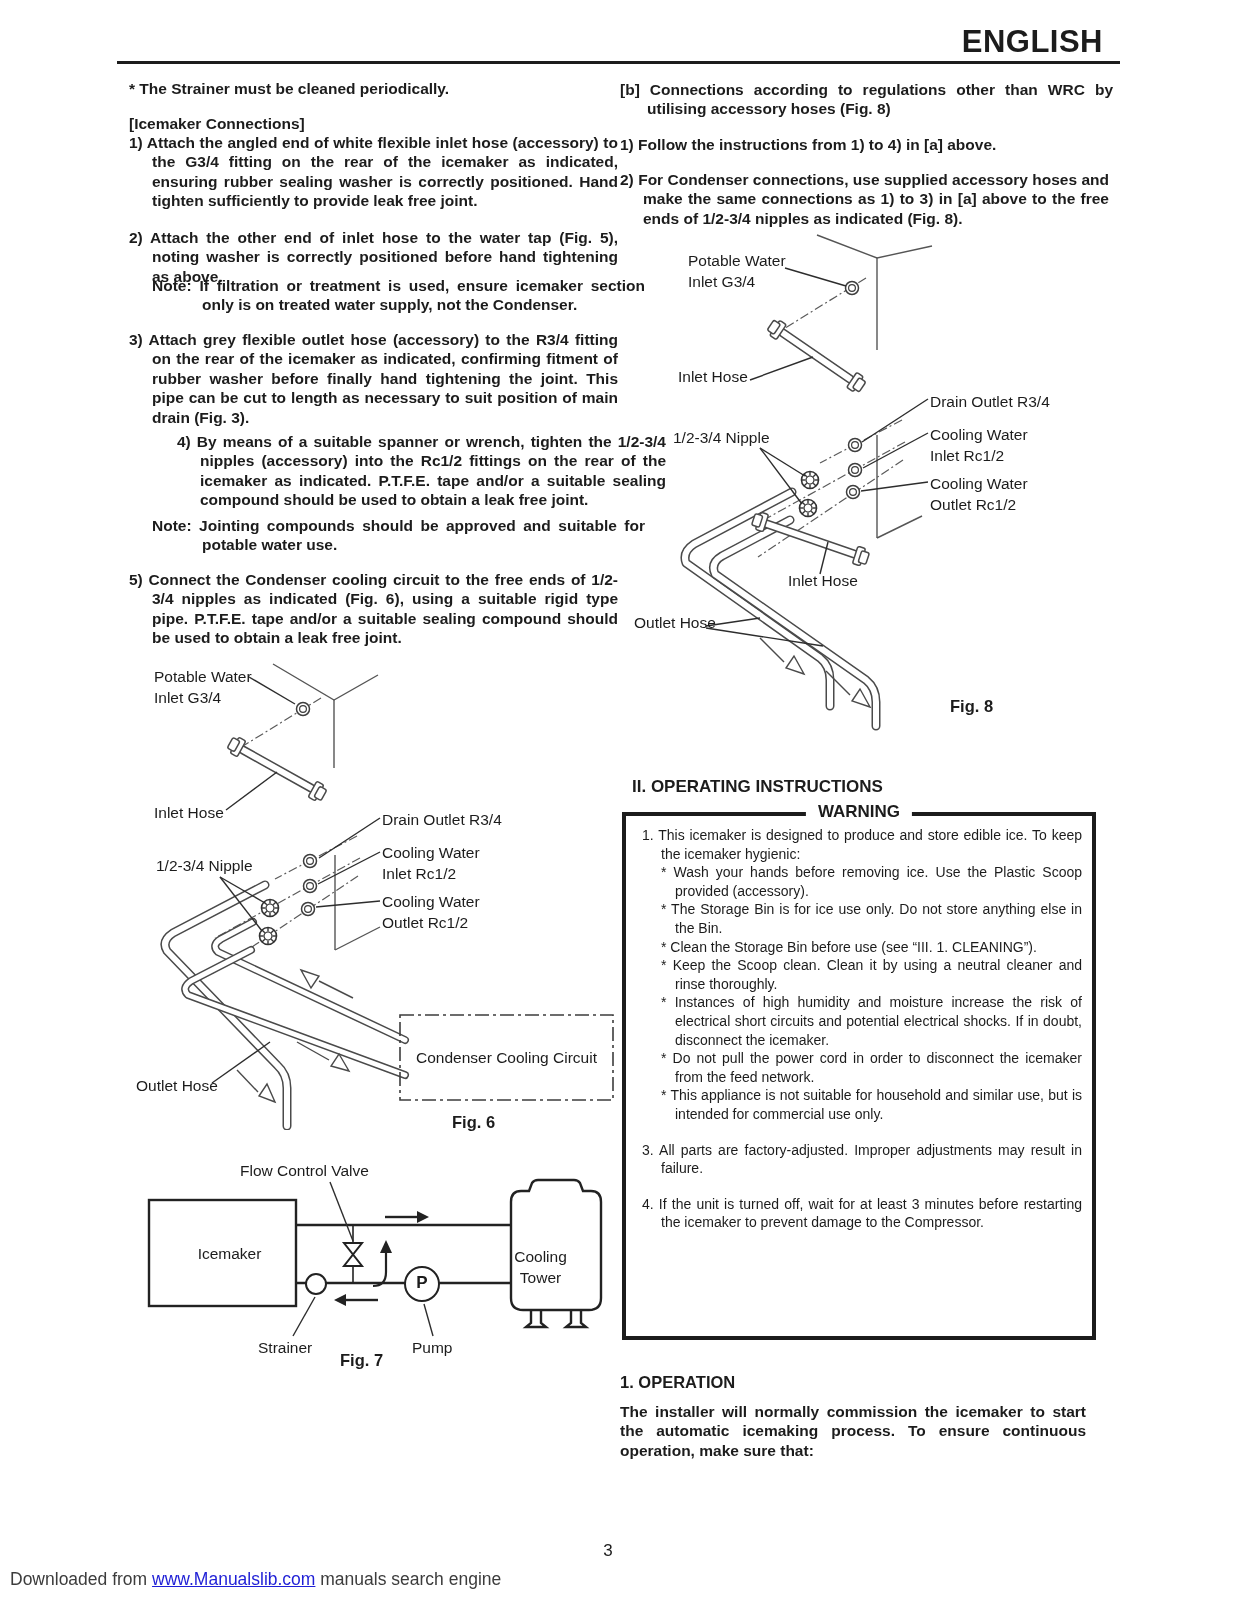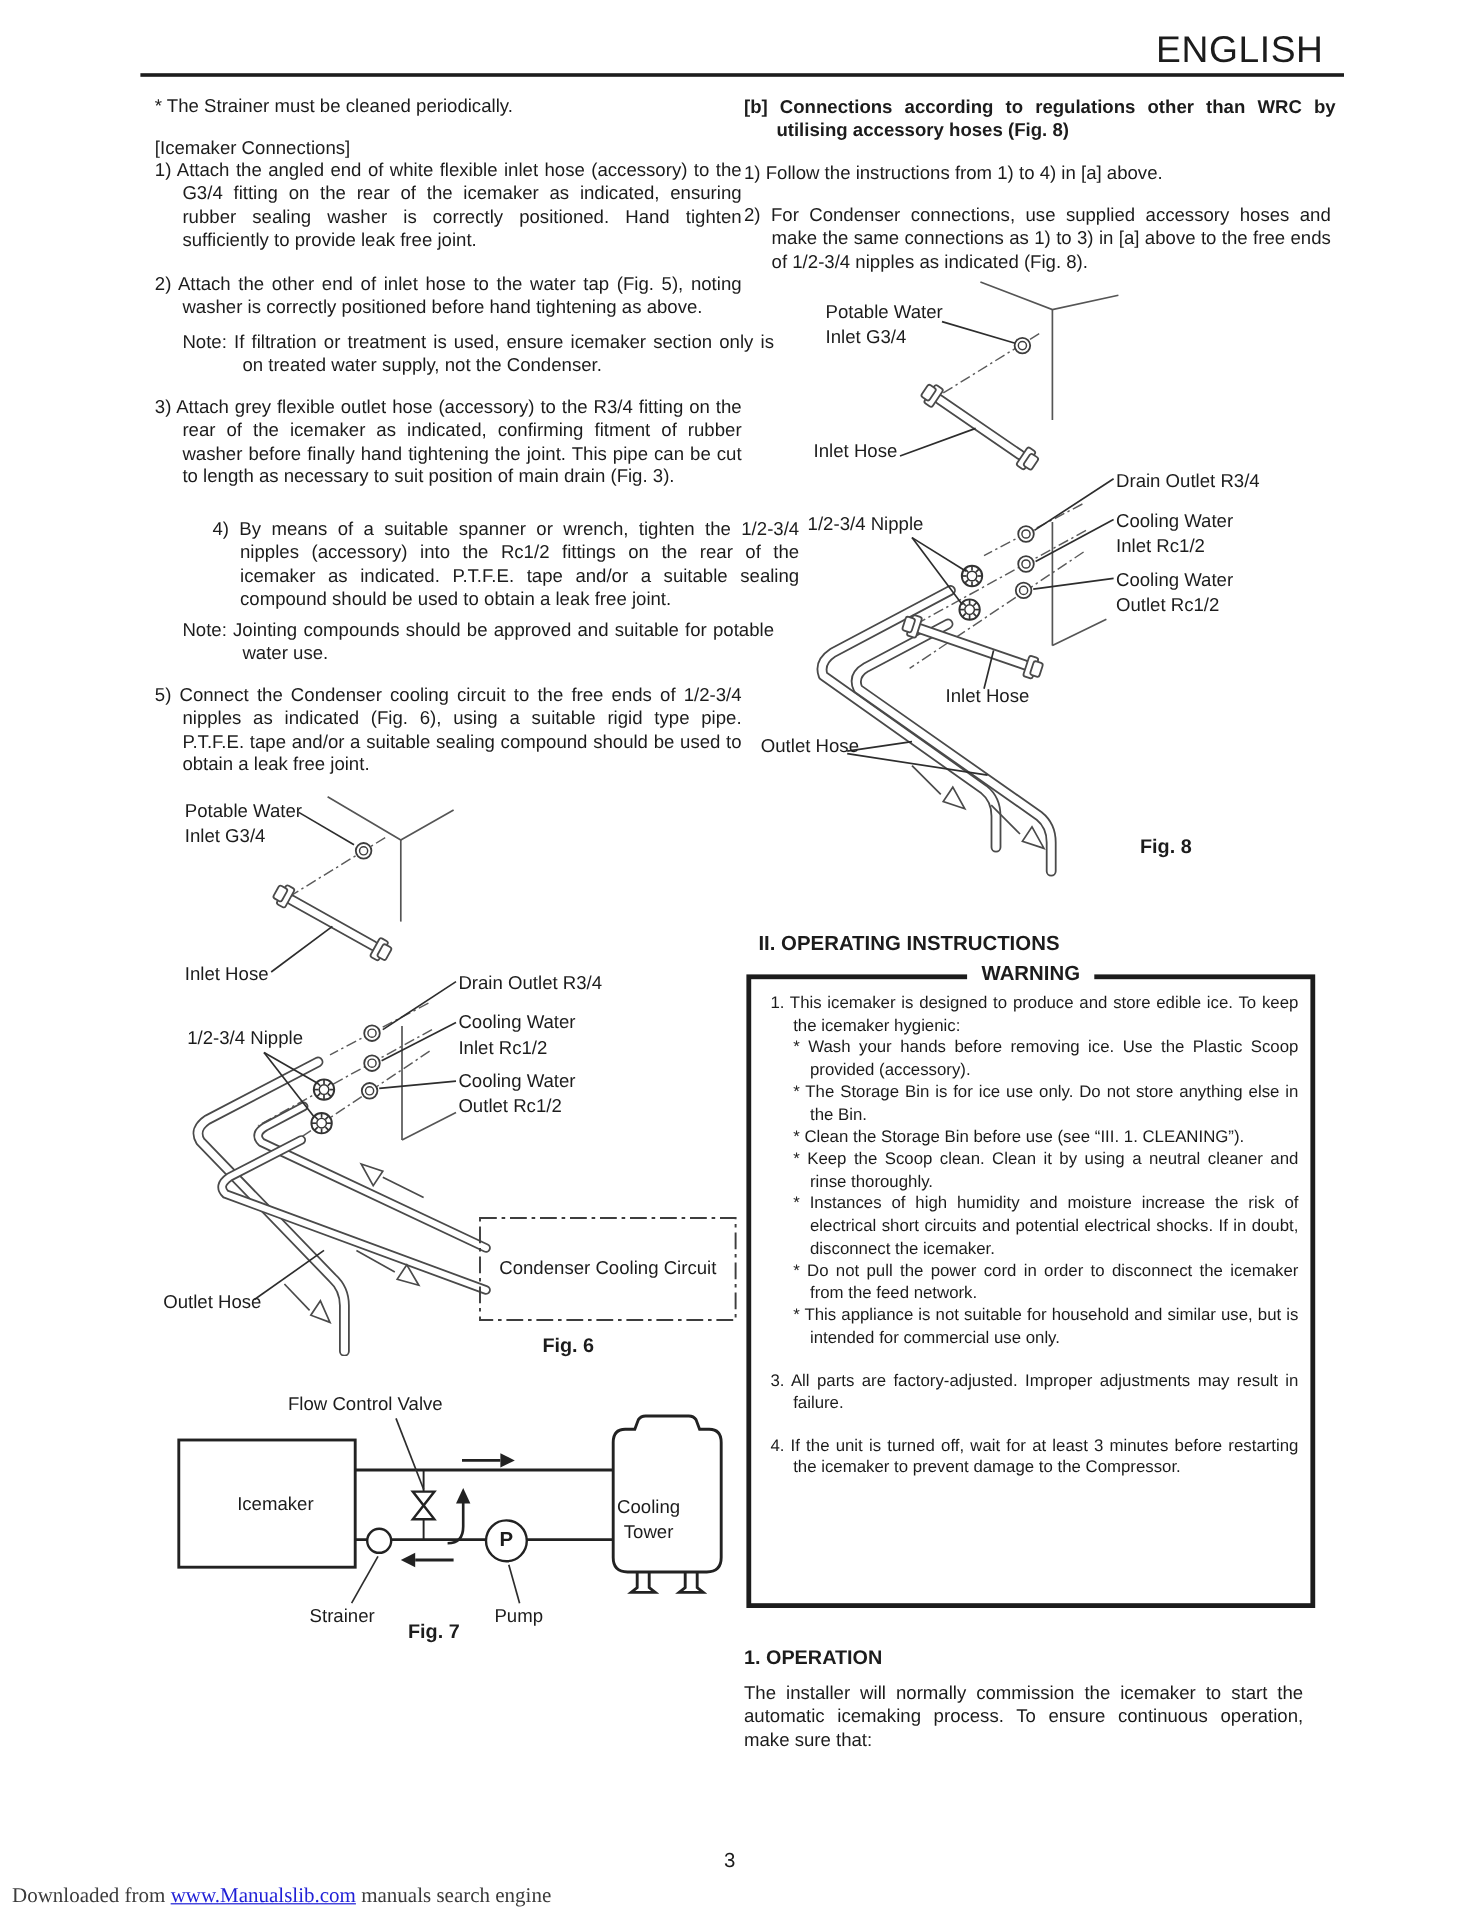--- a/index.html
+++ b/index.html
@@ -3,34 +3,34 @@
 <meta charset="utf-8">
 <style>
   html,body{margin:0;padding:0;}
   body{width:1237px;height:1600px;background:#ffffff;font-family:"Liberation Sans",sans-serif;color:#1c1c1c;}
   .page{position:relative;width:1237px;height:1600px;overflow:hidden;background:#fff;}
   .abs{position:absolute;}
   .body-text{font-size:15.5px;line-height:19.4px;text-align:justify;}
   .hang{padding-left:23px;text-indent:-23px;margin:0;}
   .note{margin:0 0 0 23px;padding-left:50px;text-indent:-50px;}
   .bold{font-weight:bold;}
-  .col{width:466px;}
-  .header-title{font-size:31px;font-weight:normal;letter-spacing:0.5px;}
+  .col{width:466px;font-weight:bold;}
+  .header-title{font-size:31px;font-weight:bold;letter-spacing:0.5px;}
   .rule{background:#1c1c1c;height:3px;}
   .fig-label{font-size:15.5px;line-height:21px;white-space:nowrap;}
   .fig-caption{font-size:16.5px;font-weight:bold;white-space:nowrap;}
   .center-box{display:flex;align-items:center;justify-content:center;text-align:left;}
   .warning-box{border:4px solid #1c1c1c;}
   .warning-title{position:absolute;top:-14px;left:50%;transform:translateX(-50%);background:#fff;padding:0 12px;font-size:17px;font-weight:bold;}
   .wbody{padding:10px 10px 0 16px;font-size:14px;line-height:18.6px;text-align:justify;}
   .wnum{margin:0;padding-left:19px;text-indent:-19px;}
   .wnum.gap{margin-top:17px;}
   .wsub{margin:0 0 0 19px;padding-left:14px;text-indent:-14px;}
   .h2{font-size:17px;font-weight:bold;white-space:nowrap;}
-  .footer-serif{font-family:Liberation Serif, serif;font-size:17.5px;color:#3c3c3c;white-space:nowrap;}
+  .footer-serif{font-family:Liberation Sans, sans-serif;font-size:17.5px;color:#3c3c3c;white-space:nowrap;}
   .footer-link{color:#1f1fd6;text-decoration:underline;}
   .pagenum{font-size:17px;text-align:center;}
   
   .ln{stroke:#555;stroke-width:1.4;fill:none;}
   .ldr{stroke:#2d2d2d;stroke-width:1.4;fill:none;}
   .dd{stroke:#5a5a5a;stroke-width:1.2;fill:none;stroke-dasharray:9 3 2 3;}
   .tube-o{fill:none;stroke:#4a4a4a;stroke-width:9;stroke-linejoin:round;stroke-linecap:round;}
   .tube-i{fill:none;stroke:#ffffff;stroke-width:6;stroke-linejoin:round;stroke-linecap:round;}
   .pipe-o{fill:none;stroke:#4a4a4a;stroke-width:8;stroke-linejoin:round;stroke-linecap:round;}
   .pipe-i{fill:none;stroke:#ffffff;stroke-width:5;stroke-linejoin:round;stroke-linecap:round;}

